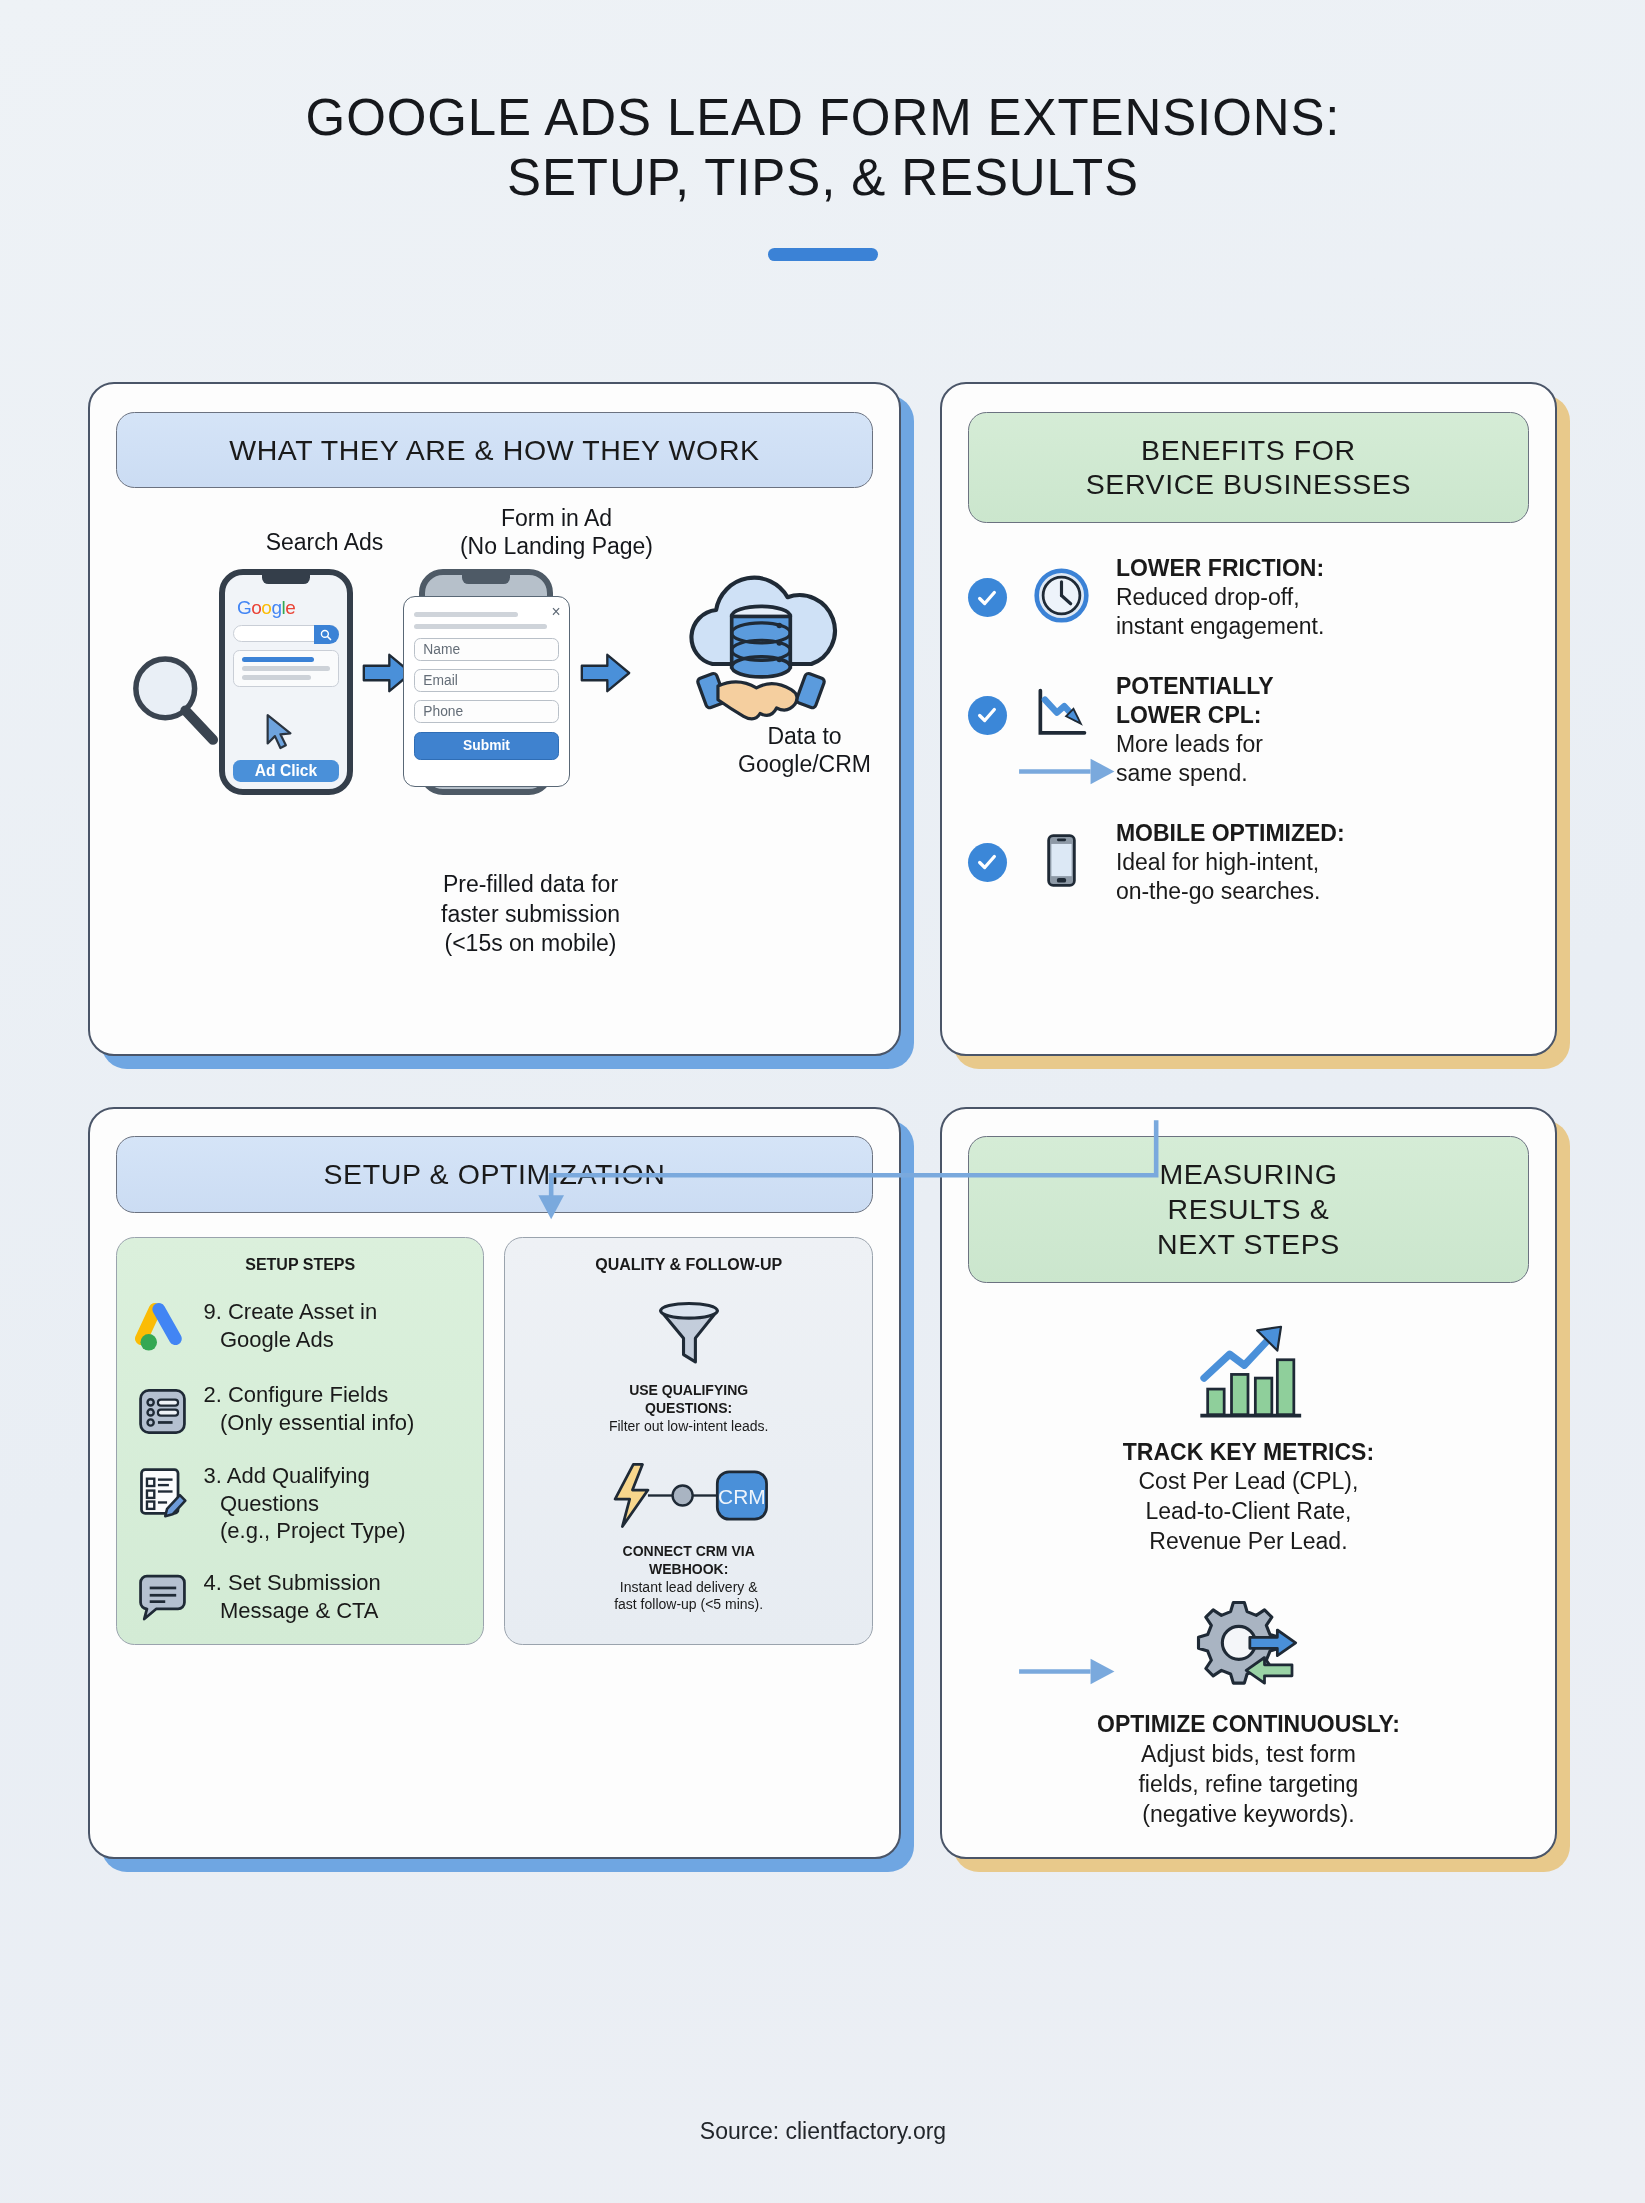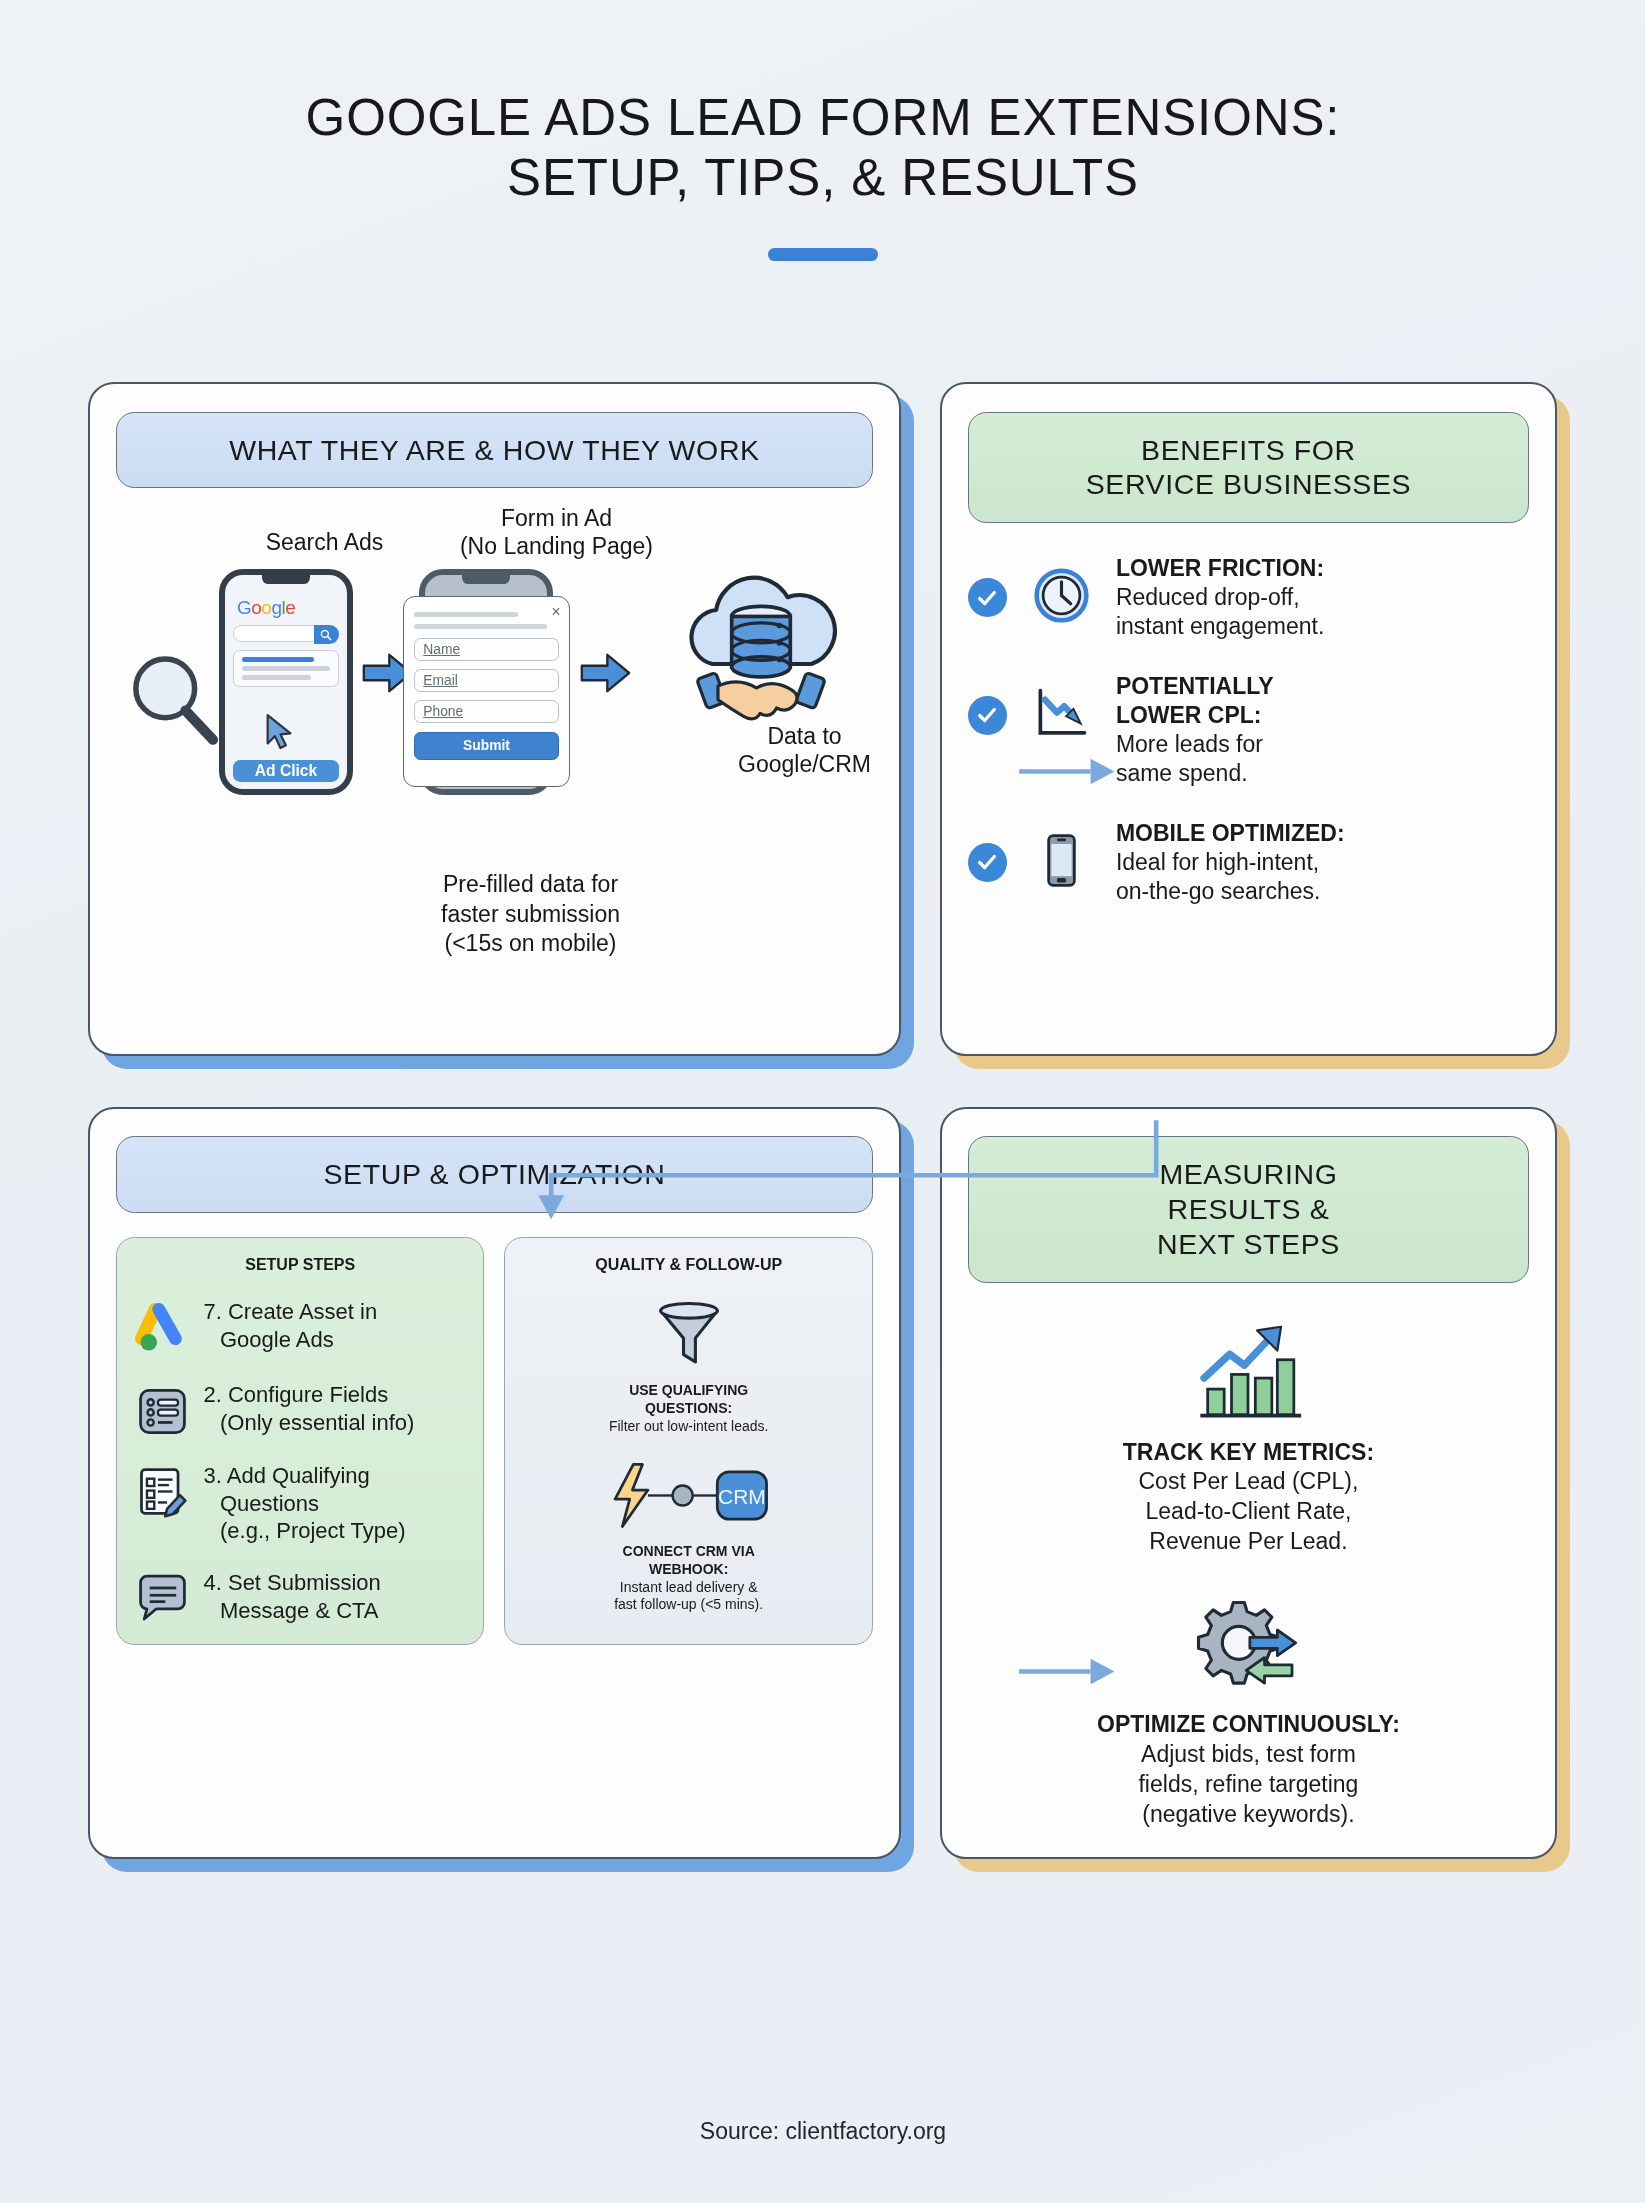--- a/index.html
+++ b/index.html
@@ -117,21 +117,21 @@
     position: absolute; left: 287px; top: 84px; width: 167px; height: 191px;
     background: #fff; border: 1.8px solid #5a6876; border-radius: 12px;
     padding: 11px 10px 9.2px;
   }
   .formcard .x { position: absolute; right: 8.3px; top: 5.5px; font-size: 15.6px; color:#5f6a76; }
   .formcard .hl1 { height:5.5px; width:72%; background:#cfd4da; border-radius:3.7px; margin-top:3.7px;}
   .formcard .hl2 { height:5.5px; width:92%; background:#cfd4da; border-radius:3.7px; margin-top:6.4px;}
   .fld {
     margin-top: 8.3px; border: 0.9px solid #b9c0c8; border-radius: 6.4px;
     height: 23px; line-height: 21px; padding-left: 8.3px;
-    font-size: 13.8px; color: #646d77; background:#fdfdfd;text-decoration:underline;
+    font-size: 13.8px; color: #646d77; background:#fdfdfd;
   }
   .submit {
     margin-top: 8.3px; background:#3f82cf; color:#fff; border-radius:6.4px;
     text-align:center; font-size:13.8px; font-weight:700; padding:5.5px 0;
     border: 0.9px solid #2f6db5;
   }
 
   .arrow-r { position:absolute; }
   .arrow-r.a1 { left: 246px; top: 140px; }
   .arrow-r.a2 { left: 464px; top: 140px; }
@@ -402,21 +402,21 @@
 
               <div class="step">
                 <div class="step-ico">
                   <svg width="55" height="55" viewBox="0 0 60 60">
                     <path d="M22,8 L7,40" stroke="#FBBC05" stroke-width="14" stroke-linecap="round"></path>
                     <path d="M26,8 L44,40" stroke="#4285F4" stroke-width="14" stroke-linecap="round"></path>
                     <circle cx="15" cy="44" r="9" fill="#34A853"></circle>
                   </svg>
                 </div>
                 <div class="step-txt">
-                  <span>7. Create Asset in</span><br>
+                  <span>9. Create Asset in</span><br>
                   <span>Google Ads</span>
                 </div>
               </div>
 
               <div class="step">
                 <div class="step-ico">
                   <svg width="53" height="53" viewBox="0 0 58 58">
                     <rect x="5" y="6" width="48" height="46" rx="9" fill="#b4c0d0" stroke="#1f2a36" stroke-width="3"></rect>
                     <circle cx="16" cy="19" r="3.4" fill="none" stroke="#1f2a36" stroke-width="2.6"></circle>
                     <rect x="24" y="16" width="22" height="6.5" rx="3.2" fill="#eef2f7" stroke="#1f2a36" stroke-width="2.4"></rect>

